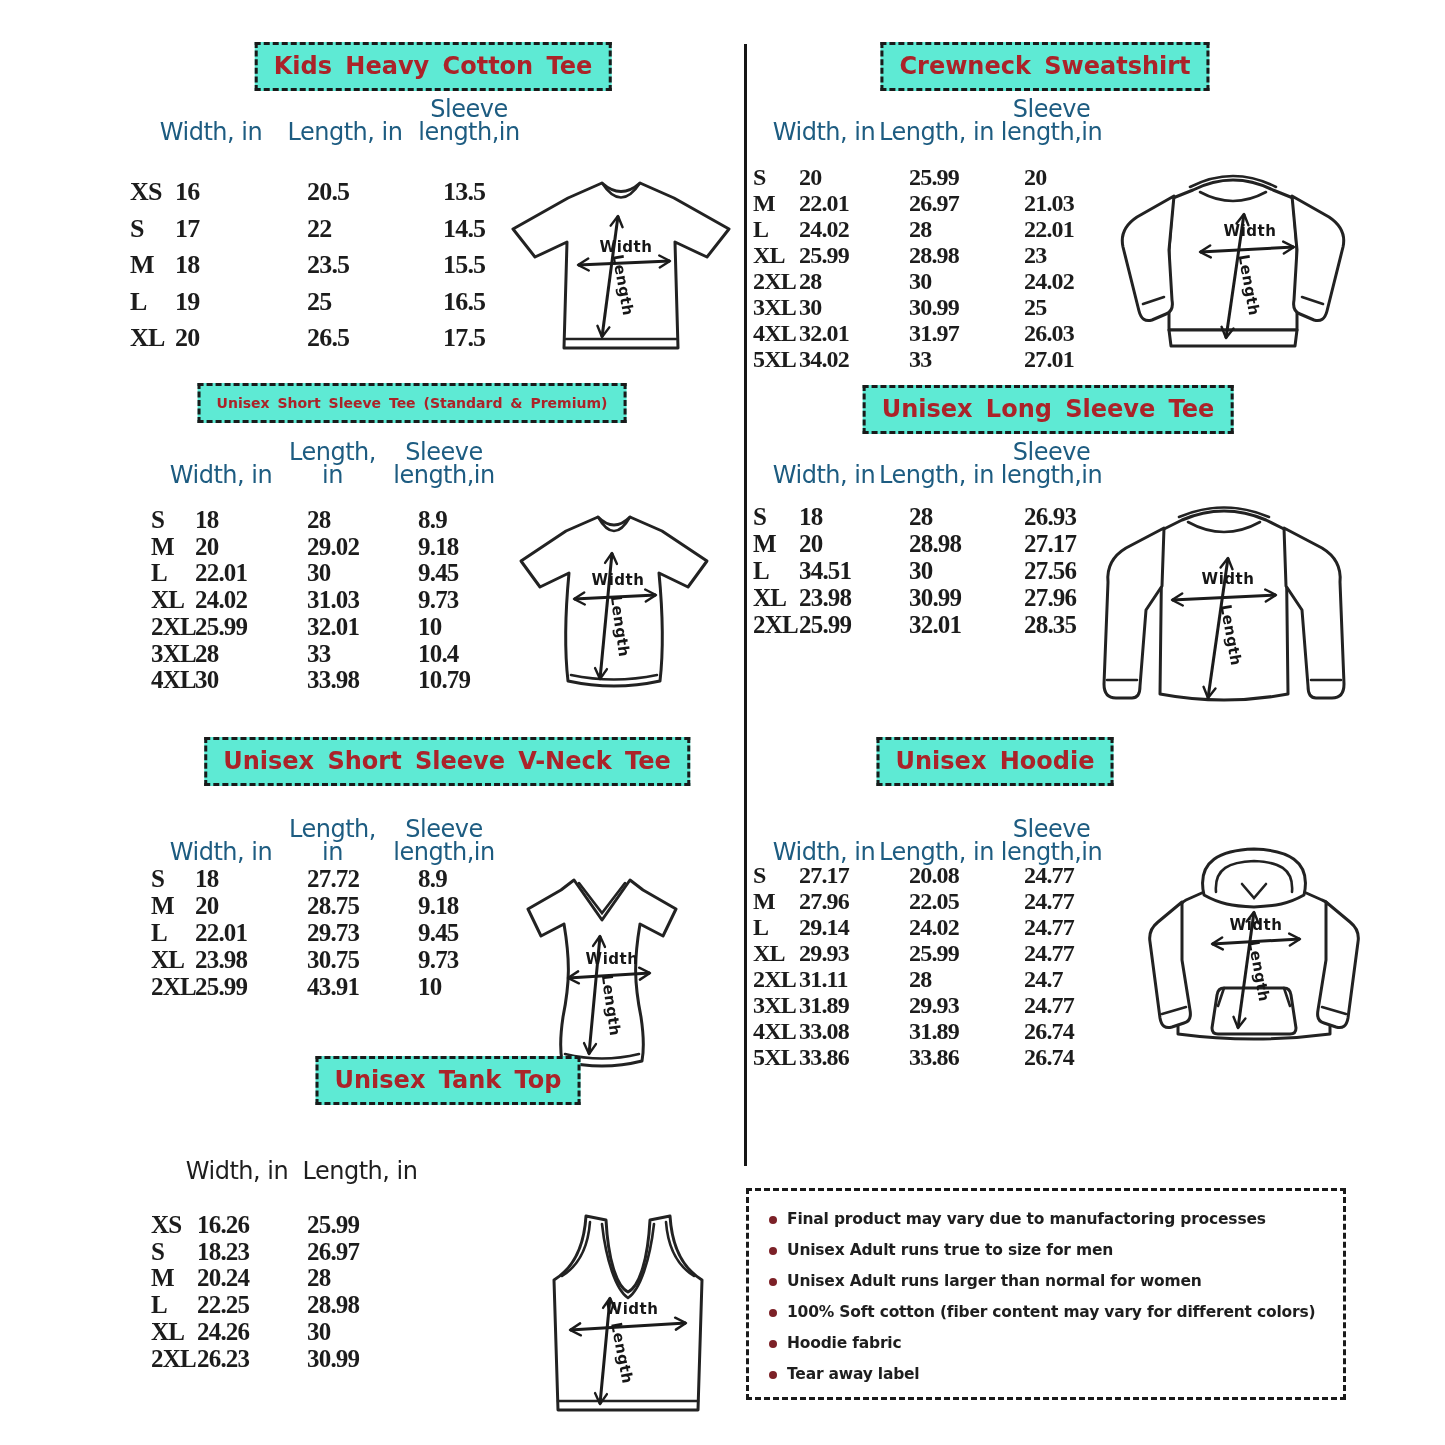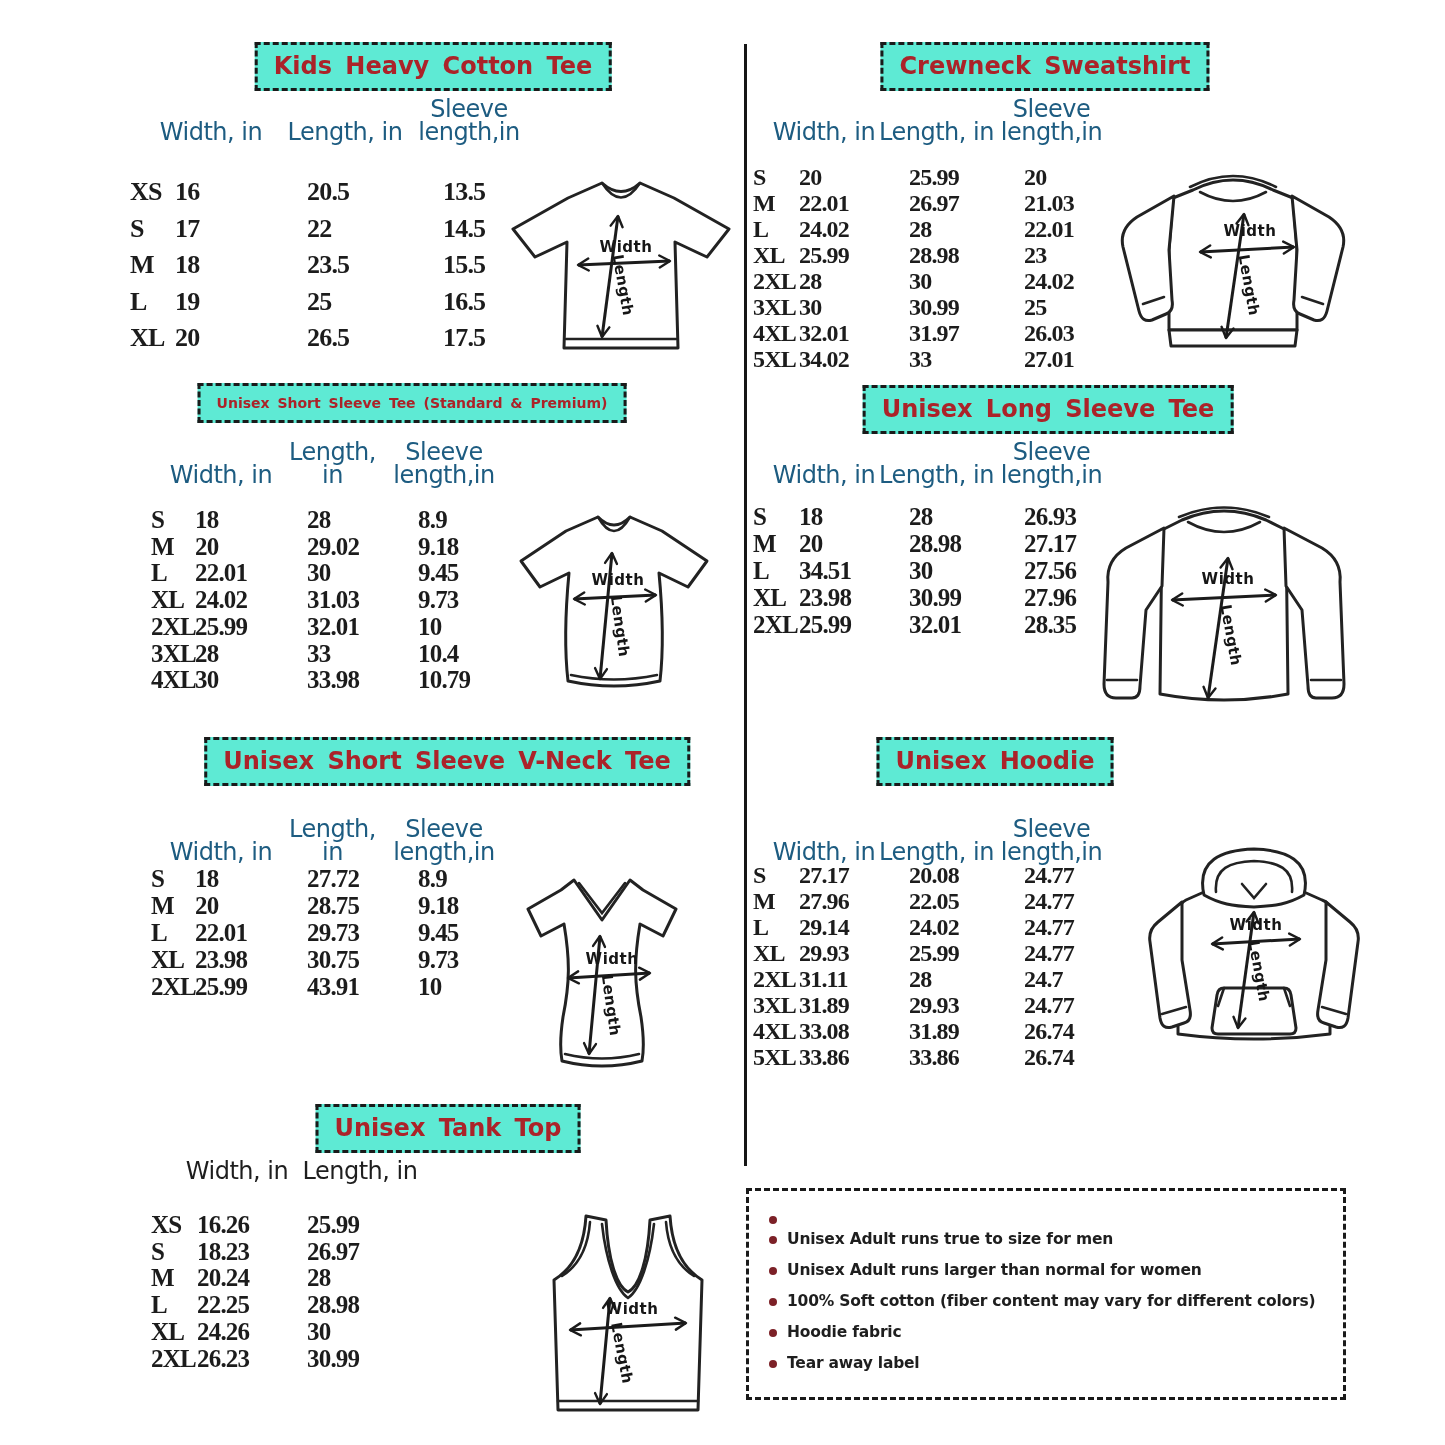--- a/index.html
+++ b/index.html
@@ -359,21 +359,21 @@
       </g>
       <g>
         <line class="arrow" x1="128" y1="74" x2="112" y2="190" marker-start="url(#mk5)" marker-end="url(#mk5)"></line>
       </g>
       <text x="130" y="92" text-anchor="middle">Width</text>
       <text x="128" y="134" text-anchor="middle" transform="rotate(80 128 134)">Length</text>
     </svg>
   </div>
 
   <div class="sec">
-    <div class="title-box" style="left:448px; top:1104px;">
+    <div class="title-box" style="left:448px; top:1056px;">
       <span class="title">Unisex Tank Top</span>
     </div>
     <div class="thead dark" style="left:139px; top:1160px; grid-template-columns:40px 116px 130px;">
       <div class="hcell"></div>
       <div class="hcell">Width, in</div>
       <div class="hcell">Length, in</div>
     </div>
     <div class="tbody" style="left:151px; top:1212px; grid-template-columns:46px 110px 130px;">
         <div class="trow"><div class="tcell size">XS</div><div class="tcell">16.26</div><div class="tcell">25.99</div></div>
         <div class="trow"><div class="tcell size">S</div><div class="tcell">18.23</div><div class="tcell">26.97</div></div>
@@ -403,20 +403,21 @@
         <line class="arrow" x1="66" y1="96" x2="56" y2="202" marker-start="url(#mk6)" marker-end="url(#mk6)"></line>
       </g>
       <text x="88" y="112" text-anchor="middle">Width</text>
       <text x="73" y="152" text-anchor="middle" transform="rotate(79 73 152)">Length</text>
     </svg>
   </div>
 
   <div class="notes-box" style="left:746px; top:1188px; width:600px; height:212px;">
       <div class="note-row">
         <span class="dot"></span>
+        <span class="note-text">Final product may vary due to manufactoring processes</span>
       </div>
       <div class="note-row">
         <span class="dot"></span>
         <span class="note-text">Unisex Adult runs true to size for men</span>
       </div>
       <div class="note-row">
         <span class="dot"></span>
         <span class="note-text">Unisex Adult runs larger than normal for women</span>
       </div>
       <div class="note-row">

